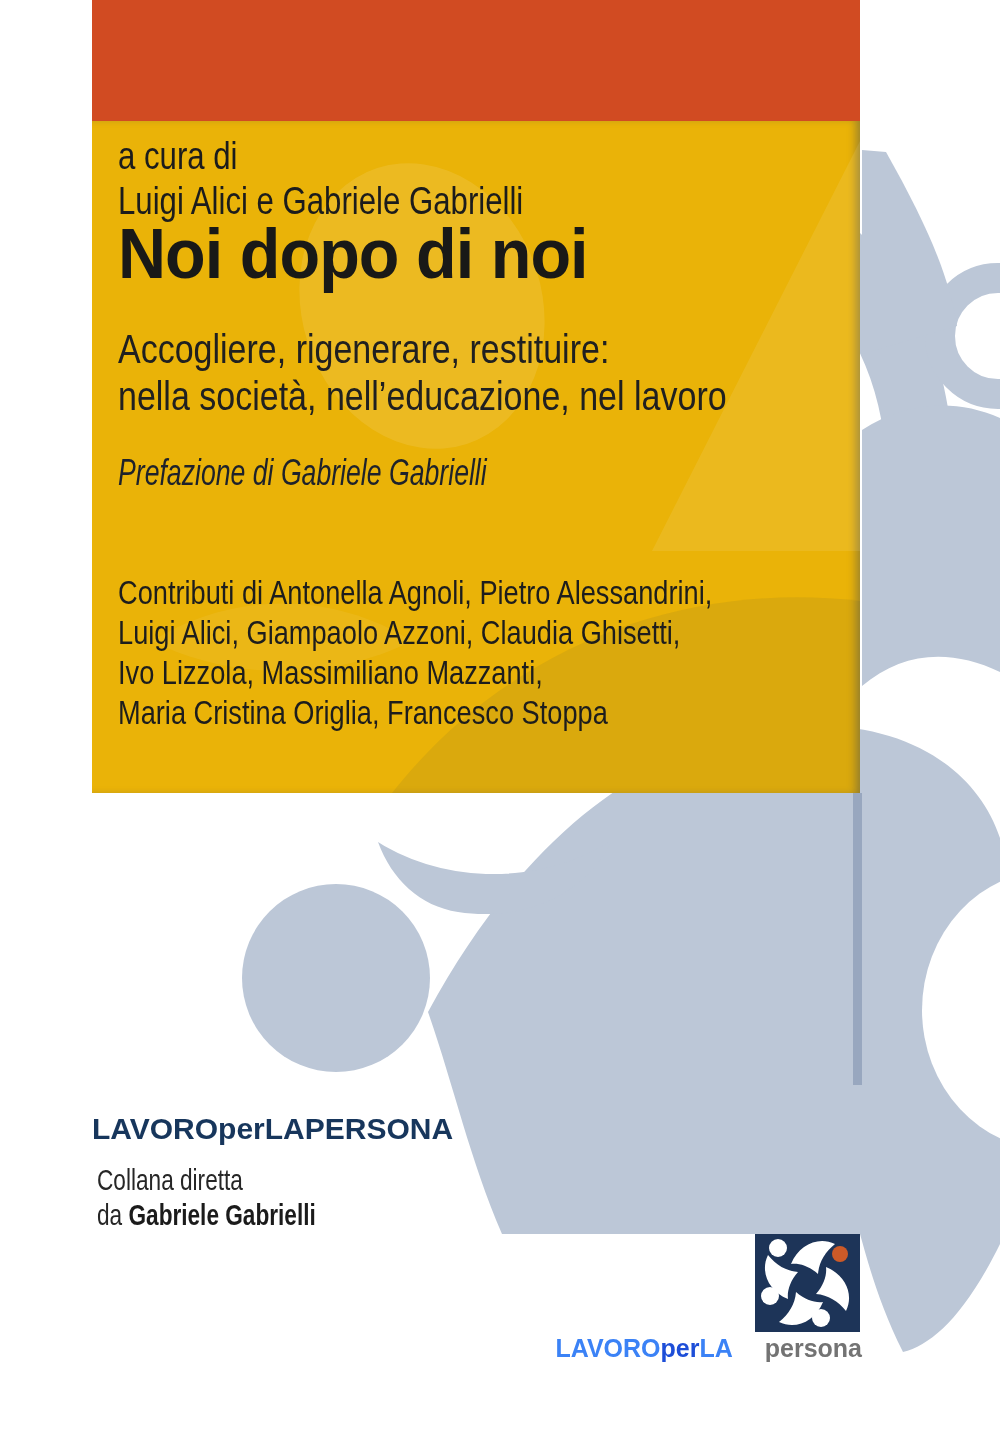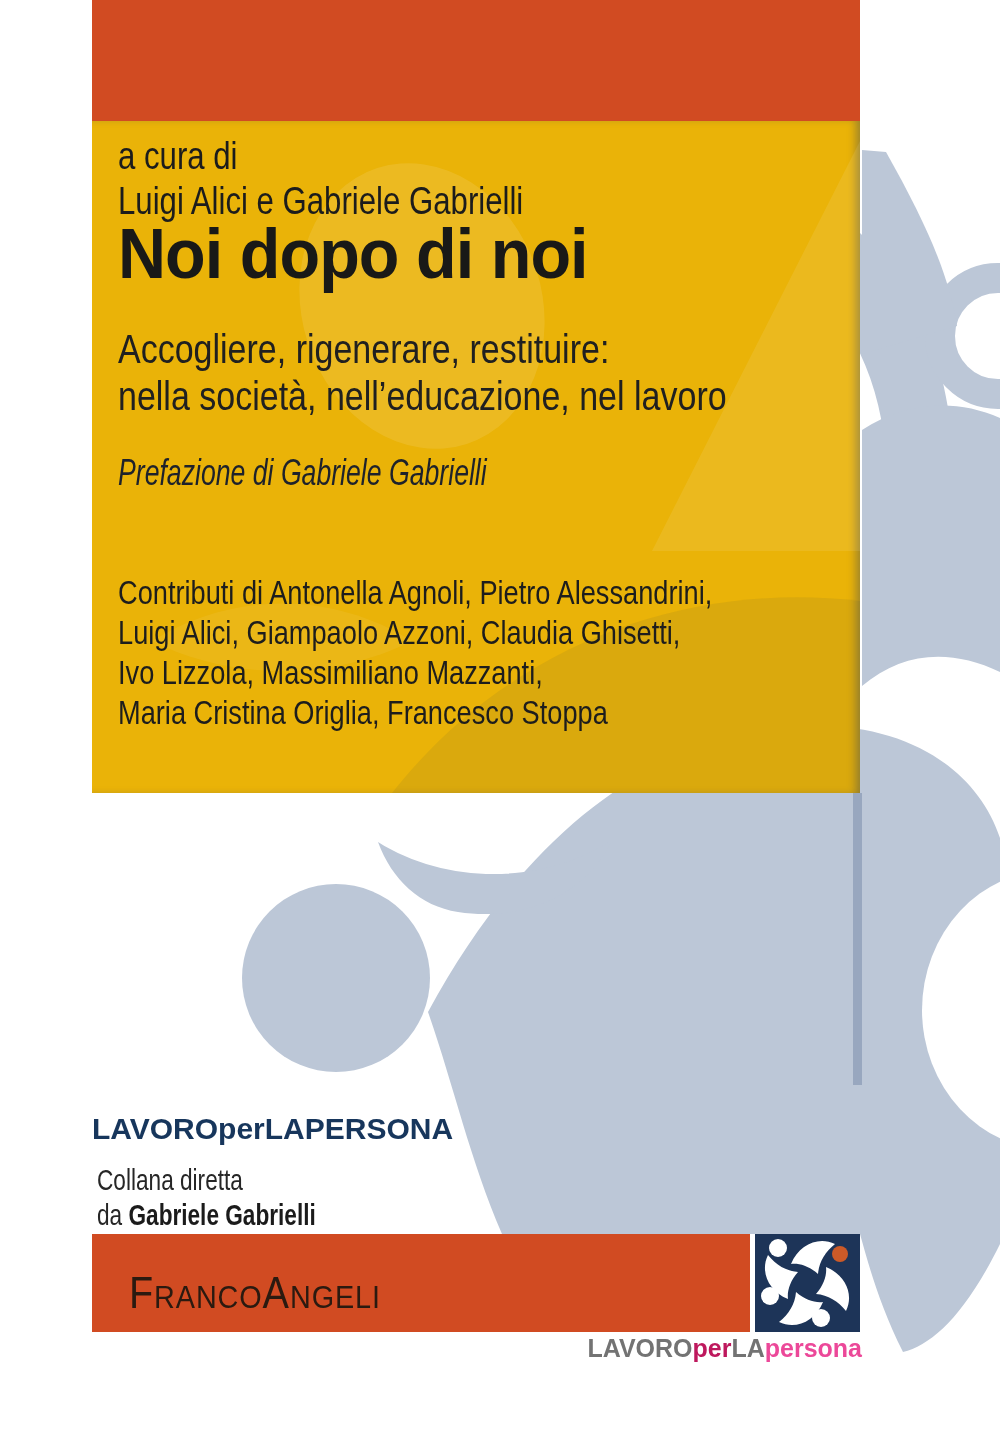--- a/index.html
+++ b/index.html
@@ -63,23 +63,23 @@
   .fa-big{font-size:44px;line-height:44px;}
   .fa-small{font-size:32px;line-height:44px;}
 
   
   .logo-square{position:absolute;left:755px;top:1234px;width:105px;height:98px;}
   .logo-wordmark{
     position:absolute;right:138px;top:1334px;
     font-size:25px;font-weight:bold;line-height:28px;white-space:nowrap;
     letter-spacing:0;
   }
-  .lw-navy{color:#737373;}
-  .lw-gray{color:#be185d;}
-  .lw-orange{color:#ec4899;}
+  .lw-navy{color:#3b82f6;}
+  .lw-gray{color:#1d4ed8;}
+  .lw-orange{color:#737373;margin-left:32px;}
 </style>
 </head>
 <body>
 
 <div class="page">
 
   <svg class="bg-art" viewBox="0 0 1000 1456" aria-hidden="true">
     <g fill="#bcc7d7">
 
       <path d="M 612,162 C 780,128 922,242 948,408 C 962,492 930,556 866,590
@@ -141,25 +141,20 @@
   </div>
 
   <div class="edge-strip"></div>
 
   <div class="series-name">LAVOROperLAPERSONA</div>
   <div class="collana">
     <div>Collana diretta</div>
     <div><span>da </span><b>Gabriele Gabrielli</b></div>
   </div>
 
-  <div class="band-bottom">
-    <div class="fa-wordmark">
-      <span class="fa-big">F</span><span class="fa-small">RANCO</span><span class="fa-big">A</span><span class="fa-small">NGELI</span>
-    </div>
-  </div>
 
   <div class="logo-square">
     <svg viewBox="0 0 105 98" width="105" height="98" aria-hidden="true">
       <rect x="0" y="0" width="105" height="98" fill="#1d3458"></rect>
       <g fill="#ffffff">
         <path d="M 36,30 C 44,10 64,2 80,10 C 70,18 64,28 63,40 C 54,32 44,29 36,30 Z"></path>
         <path d="M 36,30 C 44,10 64,2 80,10 C 70,18 64,28 63,40 C 54,32 44,29 36,30 Z" transform="rotate(90 52 49)"></path>
         <path d="M 36,30 C 44,10 64,2 80,10 C 70,18 64,28 63,40 C 54,32 44,29 36,30 Z" transform="rotate(180 52 49)"></path>
         <path d="M 36,30 C 44,10 64,2 80,10 C 70,18 64,28 63,40 C 54,32 44,29 36,30 Z" transform="rotate(270 52 49)"></path>
         <circle cx="23" cy="14" r="9"></circle>

